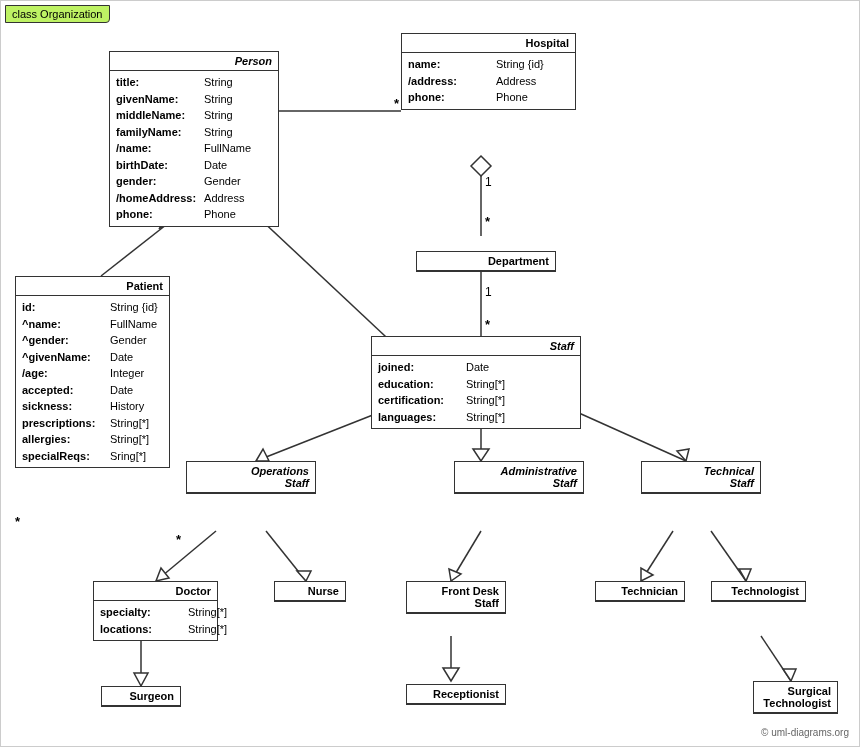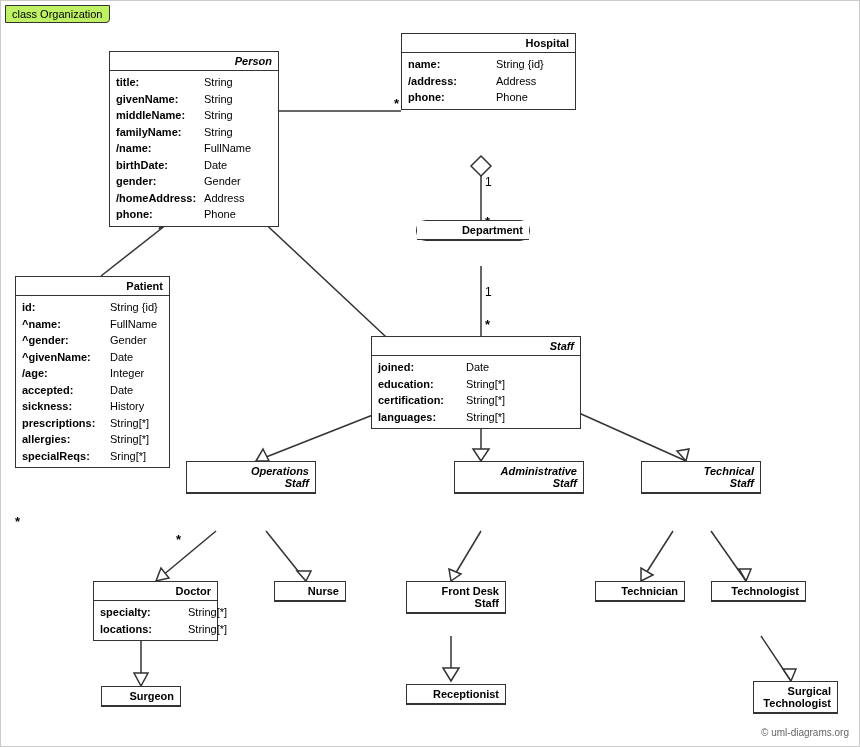--- a/index.html
+++ b/index.html
@@ -192,21 +192,21 @@
           <span class="attr-name">/address:</span>
           <span class="attr-type">Address</span>
         </div>
       <div class="attr-row">
           <span class="attr-name">phone:</span>
           <span class="attr-type">Phone</span>
         </div>
     </div>
   </div>
 
-  <div class="uml-class" style="left:415px; top:219px; width:114px; text-align:center;border-radius:10px;">
+  <div class="uml-class" style="left:415px; top:250px; width:140px; text-align:center;">
     <div class="class-name">Department</div>
   </div>
 
   <div class="uml-class" style="left:370px; top:335px; width:210px;">
     <div class="class-name italic">Staff</div>
     <div class="class-attrs">
       <div class="attr-row">
           <span class="attr-name">joined:</span>
           <span class="attr-type">Date</span>
         </div>

